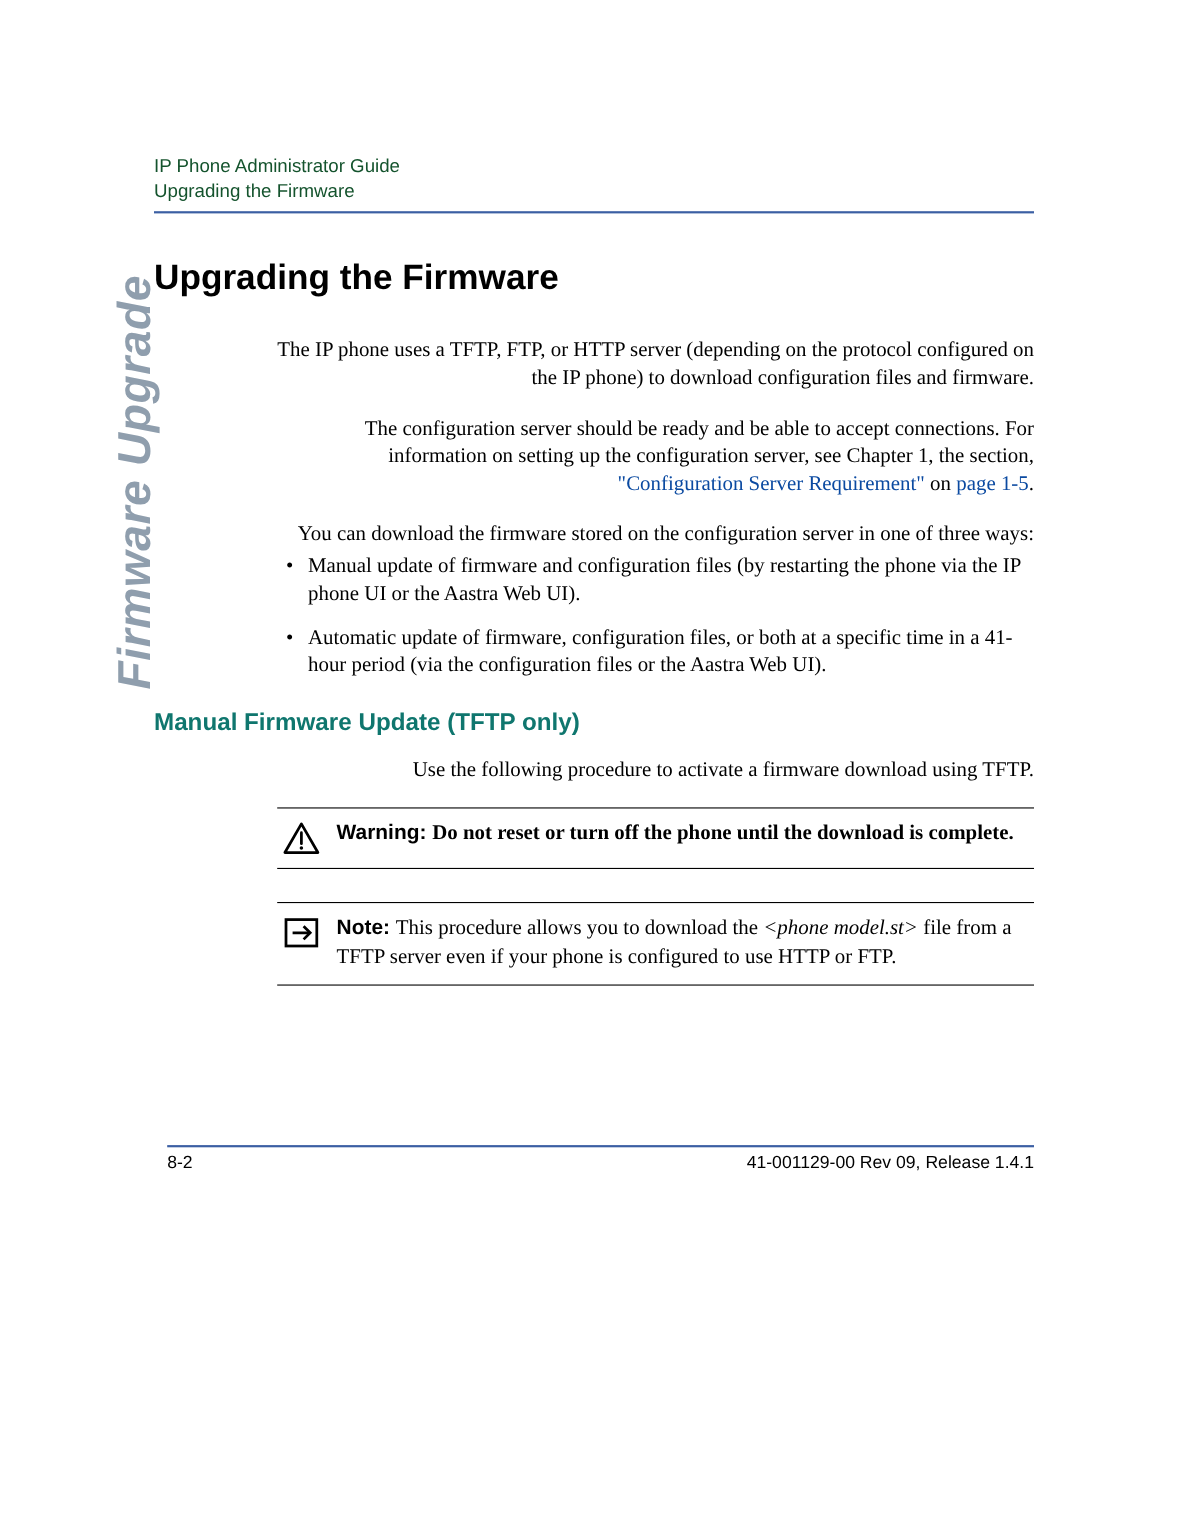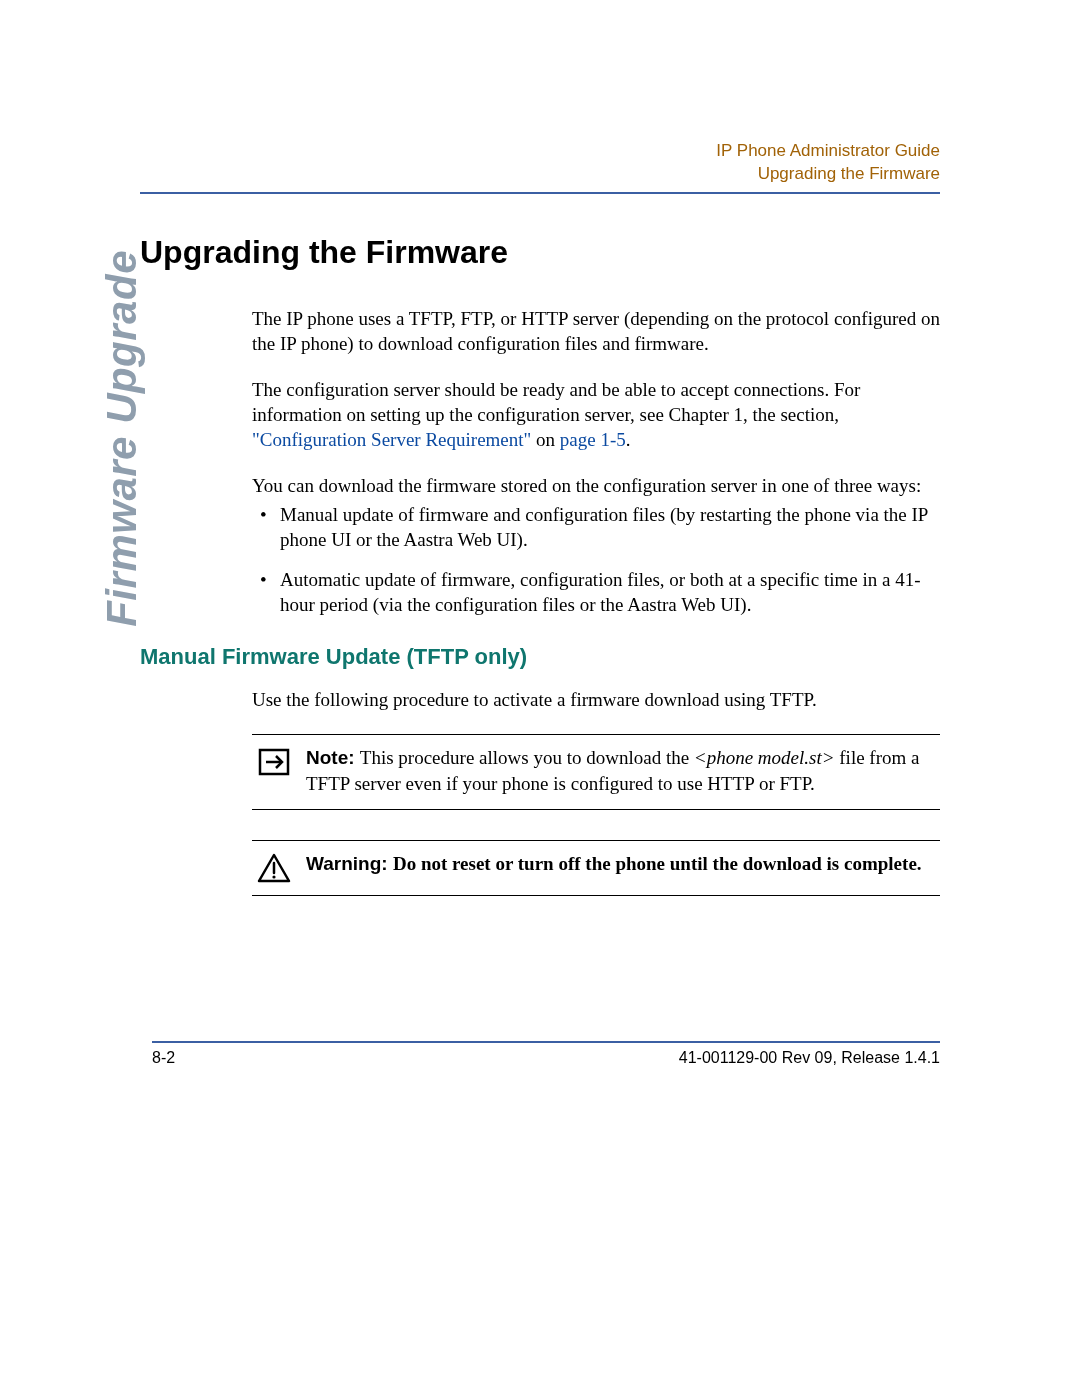--- a/index.html
+++ b/index.html
@@ -11,24 +11,23 @@
       position: relative;
     }
     .page {
       padding: 140px 140px 60px 140px;
       position: relative;
       height: 100%;
     }
     .header-block {
       font-family: Arial, Helvetica, sans-serif;
       font-size: 17px;
-      color: #a16207;
+      color: #14532d;
       line-height: 1.35;
       margin-bottom: 6px;
-      text-align: right;
     }
     .header-rule {
       border: none;
       border-top: 2px solid #3b5fa3;
       margin-bottom: 40px;
     }
     .side-tab {
       position: absolute;
       left: 98px;
       top: 250px;
@@ -47,21 +46,21 @@
       font-size: 32px;
       font-weight: bold;
       color: #000;
       margin-bottom: 36px;
     }
     .body-col {
       margin-left: 112px;
       font-size: 19px;
       color: #000;
     }
-    .para { margin-bottom: 22px; line-height: 1.3; }
+    .para { margin-bottom: 22px; line-height: 1.3; text-align: right; }
     .tight { margin-bottom: 4px; }
     .link { color: #0b4aa1; }
     .bullets { list-style: none; margin-bottom: 26px; }
     .bullets li {
       position: relative;
       padding-left: 28px;
       margin-bottom: 16px;
       line-height: 1.3;
     }
     .bullets li::before {
@@ -155,45 +154,45 @@
       <li>Manual update of firmware and configuration files (by restarting the phone via the IP phone UI or the Aastra Web UI).</li>
       <li>Automatic update of firmware, configuration files, or both at a specific time in a 41-hour period (via the configuration files or the Aastra Web UI).</li>
     </ul>
   </div>
 
   <h2 class="h2">Manual Firmware Update (TFTP only)</h2>
 
   <div class="body-col">
     <p class="para">Use the following procedure to activate a firmware download using TFTP.</p>
 
+    <div class="callout callout-warning">
+      <div class="icon">
+        <svg width="34" height="30" viewBox="0 0 34 30">
+          <path d="M17 2 L32 28 L2 28 Z" fill="none" stroke="#000" stroke-width="2.5" stroke-linejoin="round"></path>
+          <line x1="17" y1="10" x2="17" y2="20" stroke="#000" stroke-width="2.5" stroke-linecap="round"></line>
+          <circle cx="17" cy="24" r="1.6" fill="#000"></circle>
+        </svg>
+      </div>
+      <div class="text">
+        <span class="label">Warning: </span><span class="after">Do not reset or turn off the phone until the download is complete.</span>
+      </div>
+    </div>
+
     <div class="callout">
       <div class="icon">
         <svg width="34" height="30" viewBox="0 0 34 30">
           <rect x="3" y="3" width="28" height="24" fill="none" stroke="#000" stroke-width="2.5"></rect>
           <line x1="9" y1="15" x2="24" y2="15" stroke="#000" stroke-width="2.5"></line>
           <path d="M19 9 L25 15 L19 21" fill="none" stroke="#000" stroke-width="2.5"></path>
         </svg>
       </div>
       <div class="text">
         <span class="label">Note: </span><span>This procedure allows you to download the </span><span class="italic">&lt;phone model.st&gt;</span><span> file from a TFTP server even if your phone is configured to use HTTP or FTP.</span>
       </div>
     </div>
-
-    <div class="callout callout-warning">
-      <div class="icon">
-        <svg width="34" height="30" viewBox="0 0 34 30">
-          <path d="M17 2 L32 28 L2 28 Z" fill="none" stroke="#000" stroke-width="2.5" stroke-linejoin="round"></path>
-          <line x1="17" y1="10" x2="17" y2="20" stroke="#000" stroke-width="2.5" stroke-linecap="round"></line>
-          <circle cx="17" cy="24" r="1.6" fill="#000"></circle>
-        </svg>
-      </div>
-      <div class="text">
-        <span class="label">Warning: </span><span class="after">Do not reset or turn off the phone until the download is complete.</span>
-      </div>
-    </div>
   </div>
 
   <div class="footer">
     <hr class="footer-rule">
     <div class="footer-row">
       <span>8-2</span>
       <span>41-001129-00 Rev 09, Release 1.4.1</span>
     </div>
   </div>
 

